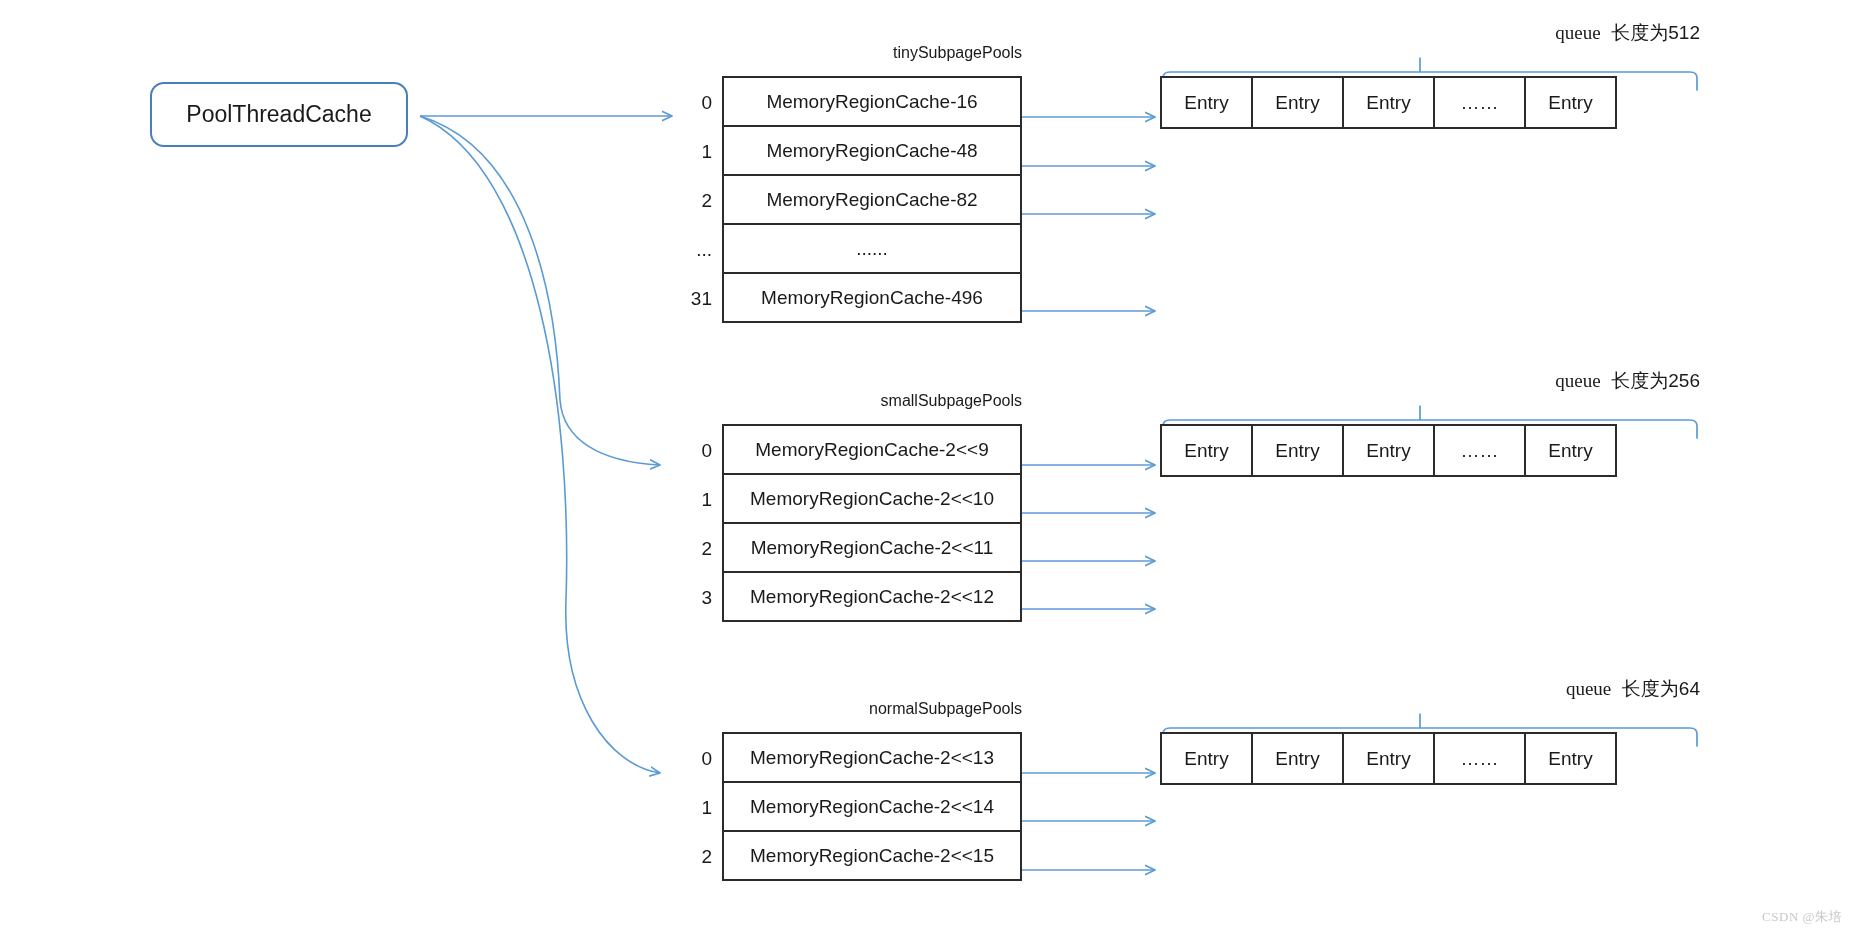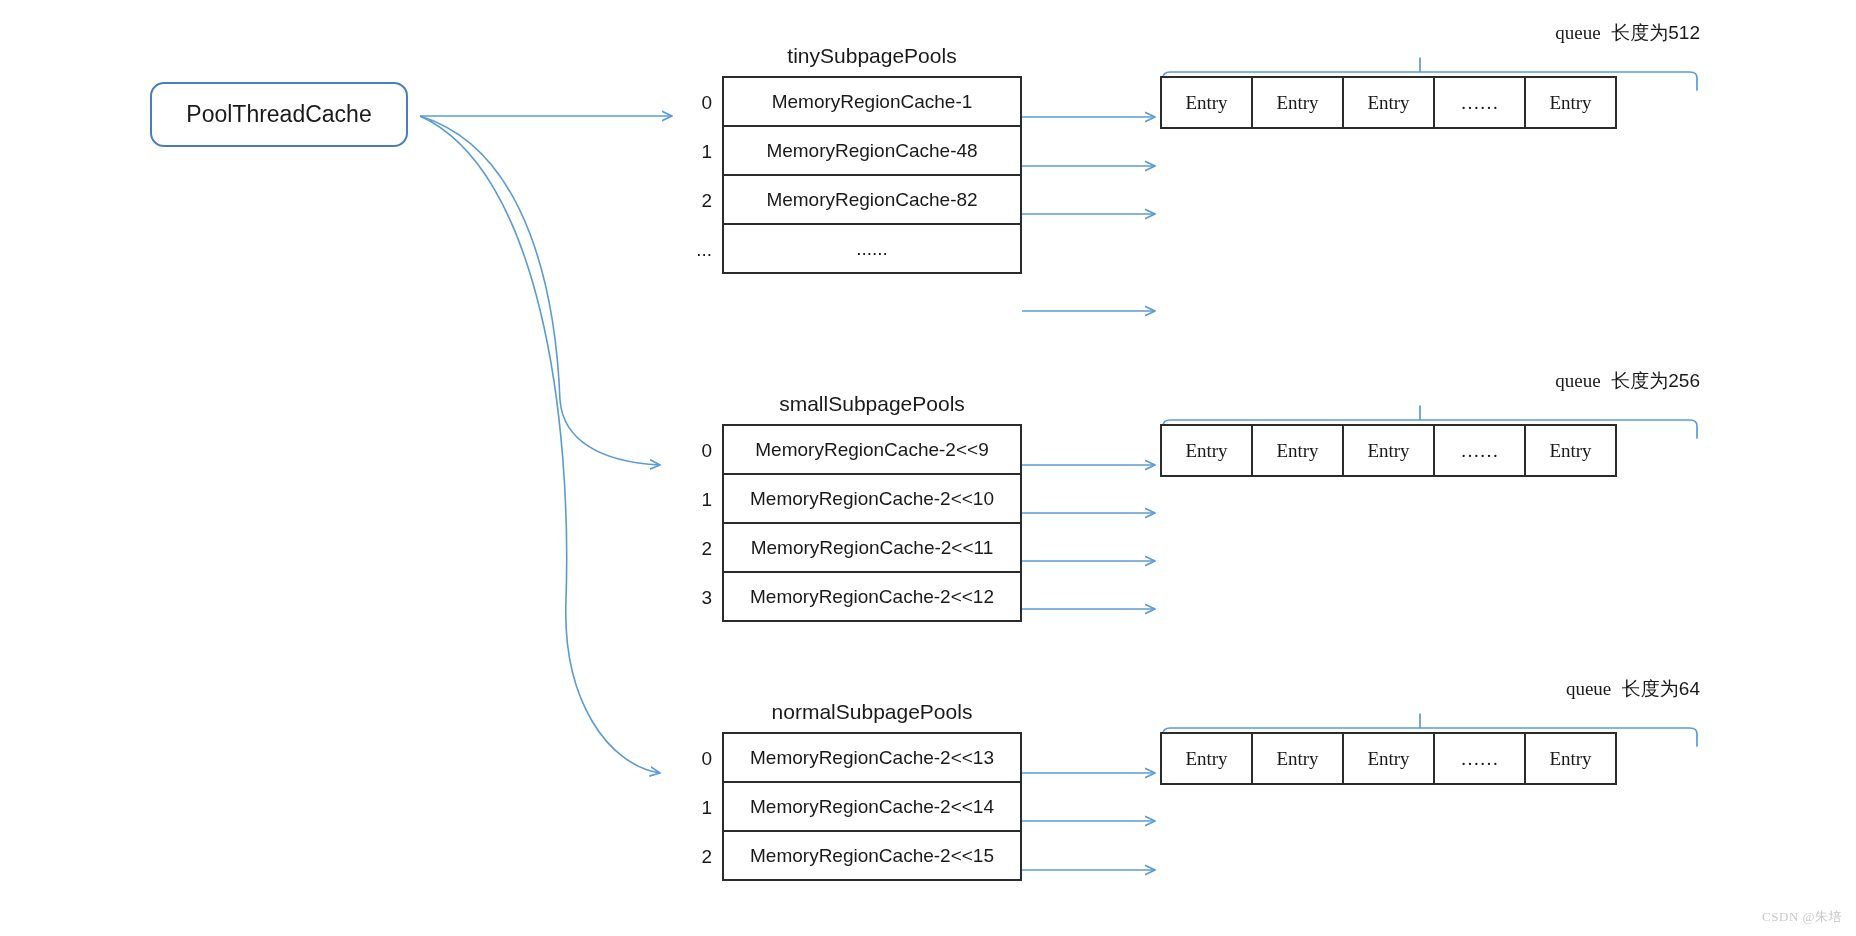--- a/index.html
+++ b/index.html
@@ -46,22 +46,22 @@
     z-index: 3;
   }
 
   
   .pool-section { position: absolute; }
   .pool-title {
     position: absolute;
     left: 0;
     top: 0;
     width: 300px;
-    text-align: center;
-    font-size: 21px;
+    text-align: right;
+    font-size: 16px;
     color: #1a1a1a;
     white-space: nowrap;
   }
   .pool-table {
     position: absolute;
     left: 0;
     top: 32px;
     width: 300px;
     border: 2px solid #2b2b2b;
     border-bottom: none;
@@ -122,21 +122,20 @@
     width: 91px;
     height: 49px;
     border-right: 2px solid #2b2b2b;
     display: flex;
     align-items: center;
     justify-content: center;
     font-size: 19px;
     color: #1a1a1a;
     box-sizing: border-box;
     white-space: nowrap;
-    font-family: Liberation Serif, serif;
   }
 
   .watermark {
     position: absolute;
     right: 14px;
     bottom: 10px;
     font-size: 13px;
     color: #c8c8c8;
     letter-spacing: 0.5px;
     white-space: nowrap;
@@ -185,33 +184,37 @@
 
   <div class="root-node">
     <span>PoolThreadCache</span>
   </div>
 
   <div class="pool-section" style="left:722px; top:44px;">
     <div class="pool-title">tinySubpagePools</div>
     <div class="pool-table">
       <div class="pool-row">
         <span class="row-index">0</span>
-        <span>MemoryRegionCache-1</span>
+        <span>MemoryRegionCache-16</span>
       </div>
       <div class="pool-row">
         <span class="row-index">1</span>
         <span>MemoryRegionCache-48</span>
       </div>
       <div class="pool-row">
         <span class="row-index">2</span>
         <span>MemoryRegionCache-82</span>
       </div>
       <div class="pool-row">
         <span class="row-index">...</span>
         <span>......</span>
+      </div>
+      <div class="pool-row">
+        <span class="row-index">31</span>
+        <span>MemoryRegionCache-496</span>
       </div>
     </div>
   </div>
 
   <div class="queue-group" style="left:1160px; top:20px;">
     <div class="queue-label">
       <span class="kw">queue</span><span>&nbsp;&nbsp;</span><span>长度为512</span>
     </div>
     <div class="queue-strip">
       <div class="queue-cell">Entry</div>

